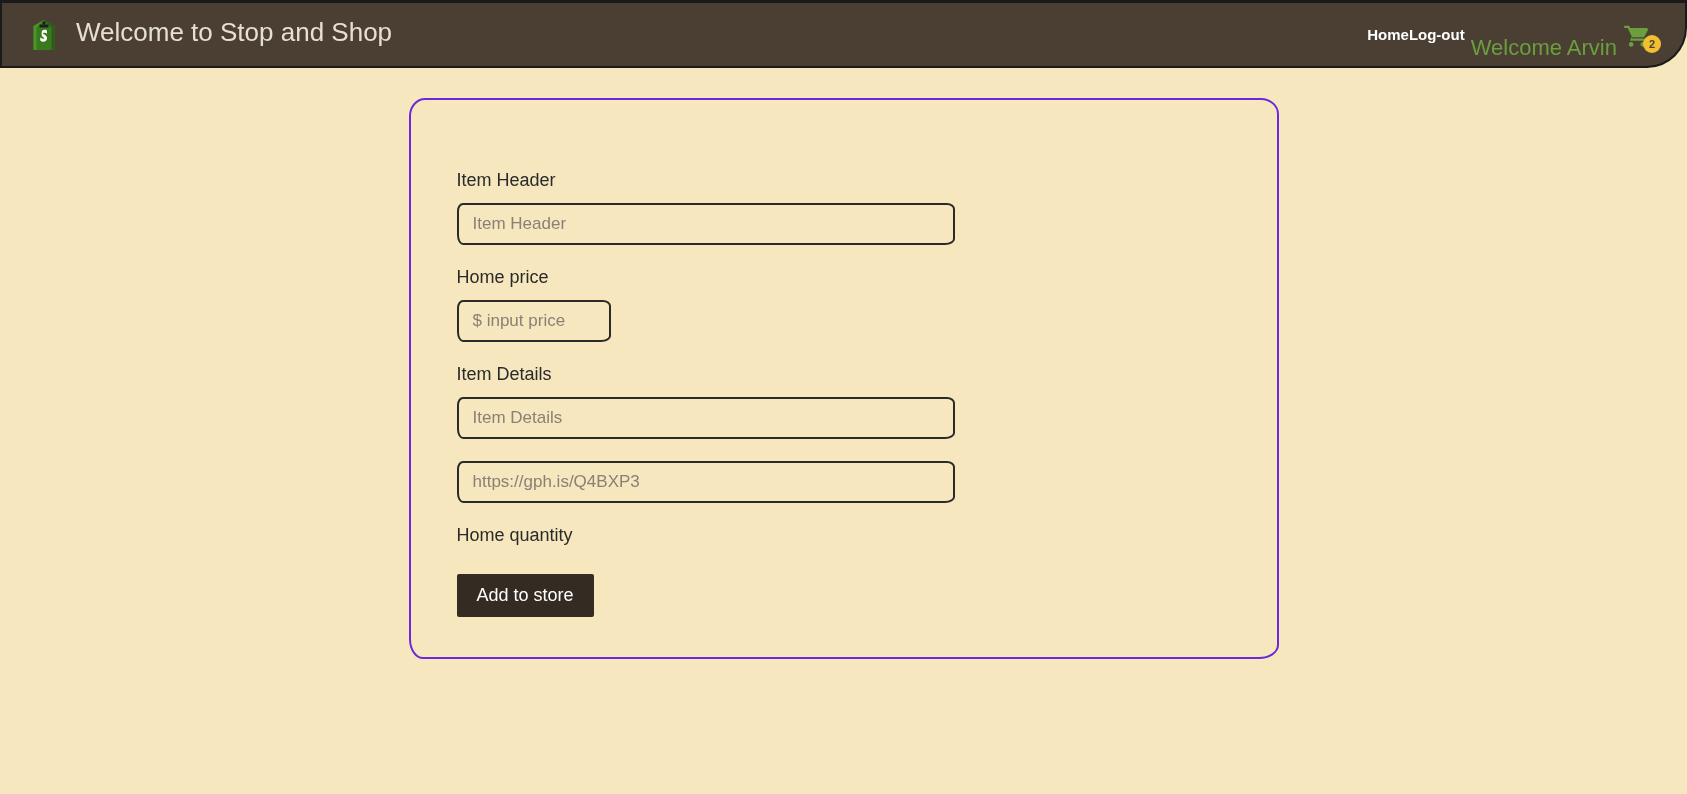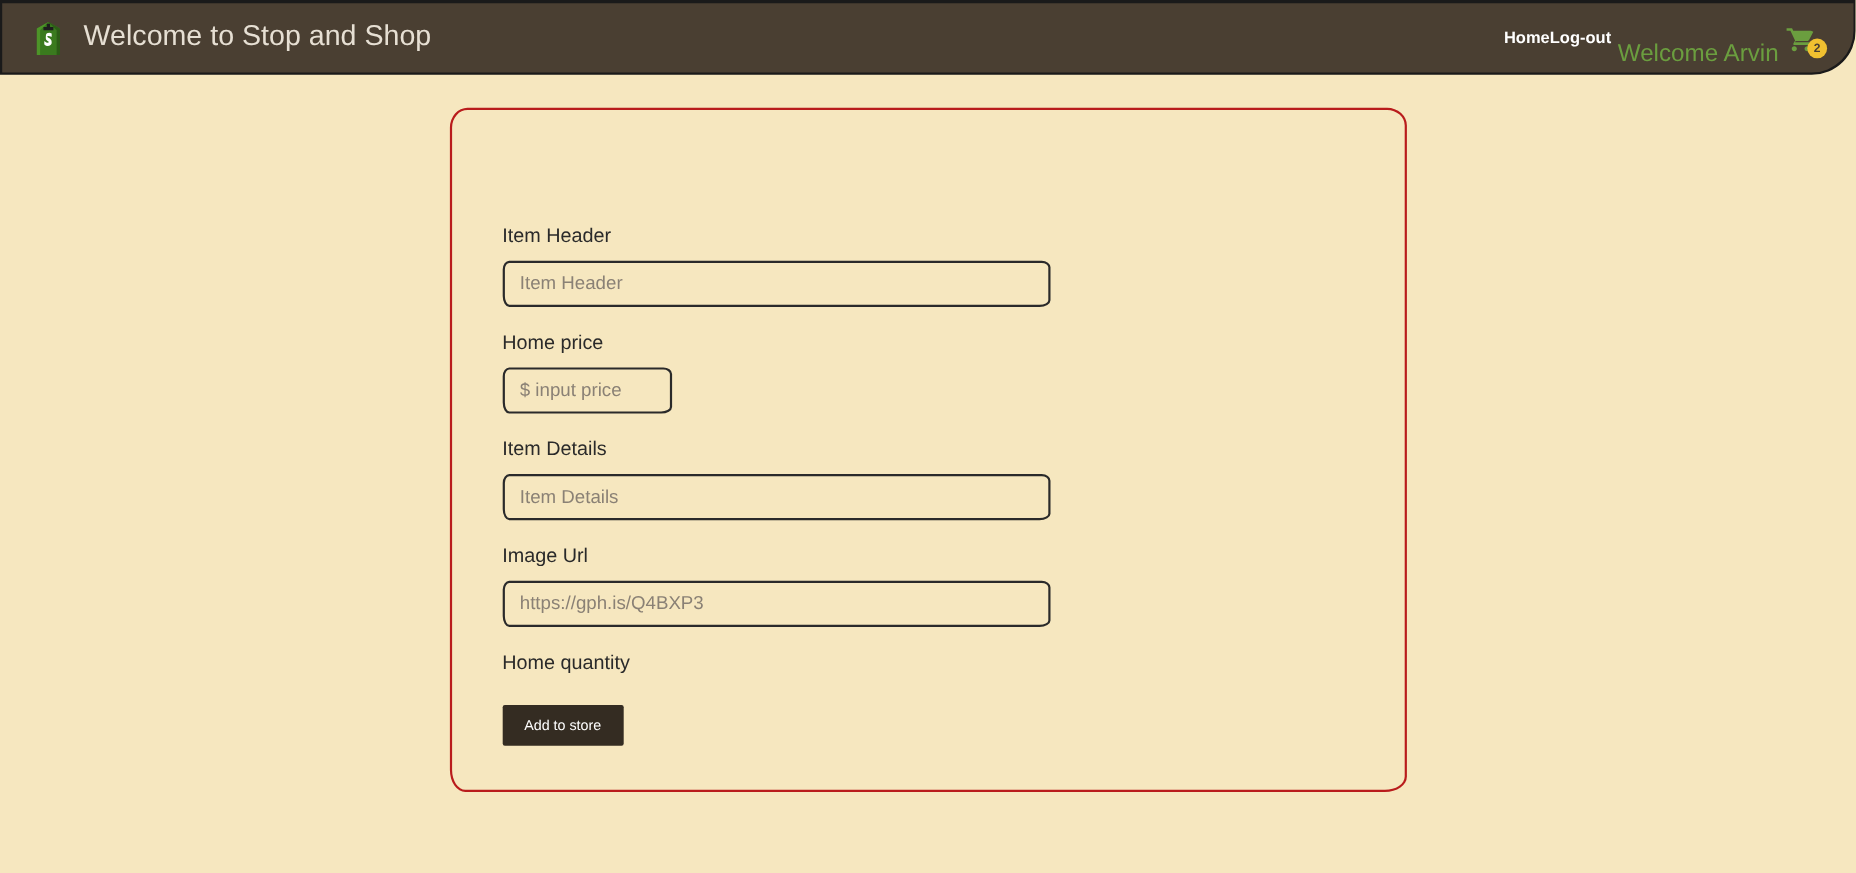--- a/index.html
+++ b/index.html
@@ -82,23 +82,23 @@
       align-items: center;
       justify-content: center;
     }
     .main {
       display: flex;
       justify-content: center;
       padding: 30px 20px;
     }
     .form-card {
       width: 870px;
-      border: 2px solid #b91c1c;
+      border: 2px solid #6d28d9;
       border-radius: 16px 18px 20px 14px / 18px 16px 14px 20px;
-      padding: 104px 46px 40px 46px;
+      padding: 70px 46px 40px 46px;
       background: transparent;
     }
     .form-group {
       margin-bottom: 22px;
     }
     .form-label {
       display: block;
       color: #2a2a2a;
       font-size: 18px;
       margin-bottom: 12px;
@@ -120,21 +120,21 @@
       width: 498px;
     }
     .w-small {
       width: 154px;
     }
     .submit-btn {
       background: #342c22;
       color: #fff;
       border: none;
       padding: 11px 20px;
-      font-size: 13px;
+      font-size: 18px;
       font-family: 'Comic Sans MS', cursive, sans-serif;
       cursor: pointer;
       border-radius: 2px;
       margin-top: 6px;
     }
   </style>
 </head>
 <body>
 
 <nav class="navbar">
@@ -178,21 +178,20 @@
       <label class="form-label">Home price</label>
       <input class="form-input w-small" type="text" placeholder="$ input price" style="">
     </div>
 
     <div class="form-group">
       <label class="form-label">Item Details</label>
       <input class="form-input w-wide" type="text" placeholder="Item Details" style="">
     </div>
 
     <div class="form-group">
-      <label class="form-label">Image Url</label>
       <input class="form-input w-wide" type="text" placeholder="https://gph.is/Q4BXP3" style="">
     </div>
 
     <div class="form-group">
       <label class="form-label">Home quantity</label>
     </div>
 
     <button class="submit-btn">Add to store</button>
   </div>
 </main>

